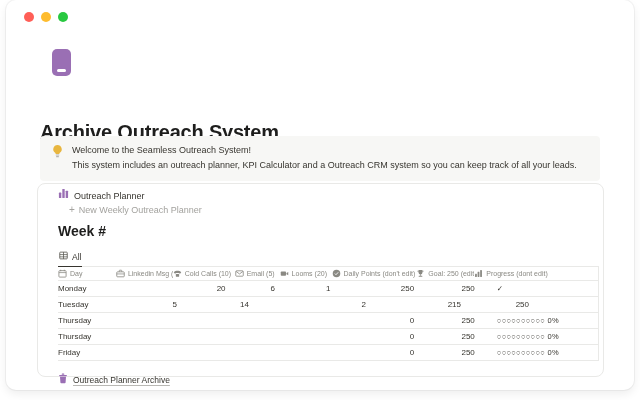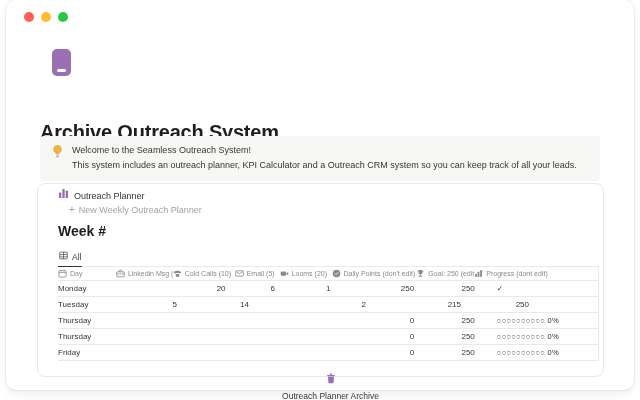--- a/index.html
+++ b/index.html
@@ -40,21 +40,21 @@
   .th svg{flex:0 0 auto;}
   .tr{display:flex;align-items:center;height:16px;border-bottom:1px solid var(--border);
     border-right:1px solid var(--border);box-sizing:border-box;gap:10px;}
   .td{box-sizing:border-box;display:flex;align-items:center;height:100%;white-space:nowrap;overflow:hidden;}
   .td.num{justify-content:flex-end;padding-right:6px;}
   .td.day{padding-left:0;}
   .td.prog{padding-left:6px;font-size:7.5px;letter-spacing:.3px;}
   .c0{width:58px;} .c1{width:57px;} .c2{width:62px;} .c3{width:45px;}
   .c4{width:52px;} .c5{width:85px;} .c6{width:58px;} .c7{width:124px;}
 
-  .archive{margin:12px 0 0 20px;display:flex;align-items:center;gap:5px;font-size:8.5px;color:var(--text);flex-direction:column;}
+  .archive{margin:12px 0 0 20px;display:flex;align-items:center;gap:5px;font-size:8.5px;color:var(--text);}
   .archive .label{text-decoration:underline;text-decoration-color:#b9b8b4;text-underline-offset:2px;}
   .archive svg{color:var(--accent_purple);}
   .icon-gray{color:var(--muted);}
   .icon-purple{color:var(--accent_purple);}
 </style>
 </head>
 <body>
 
 <div class="window"></div>
 

